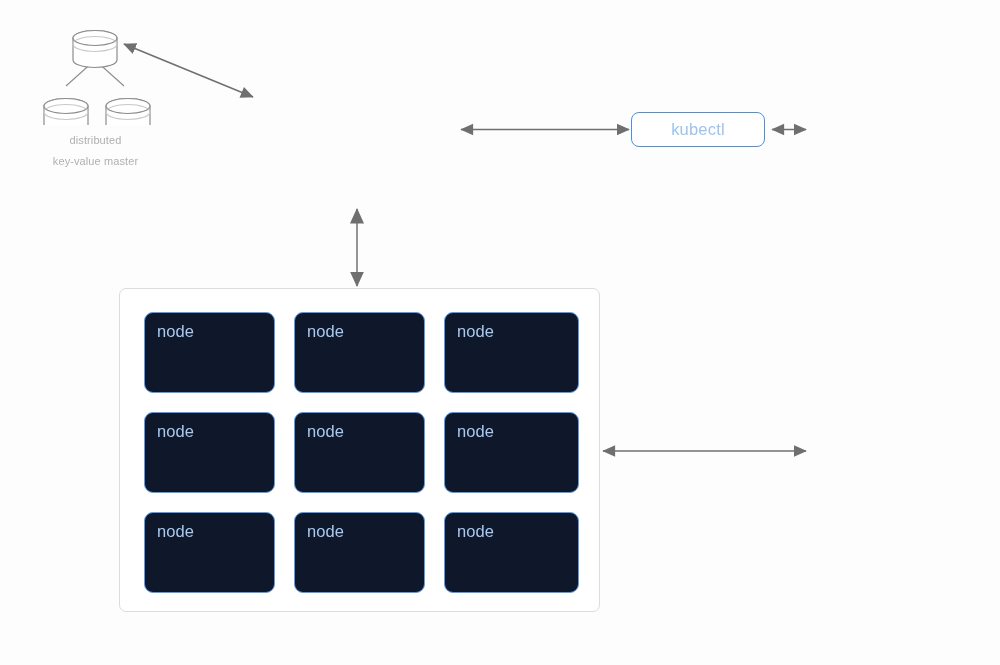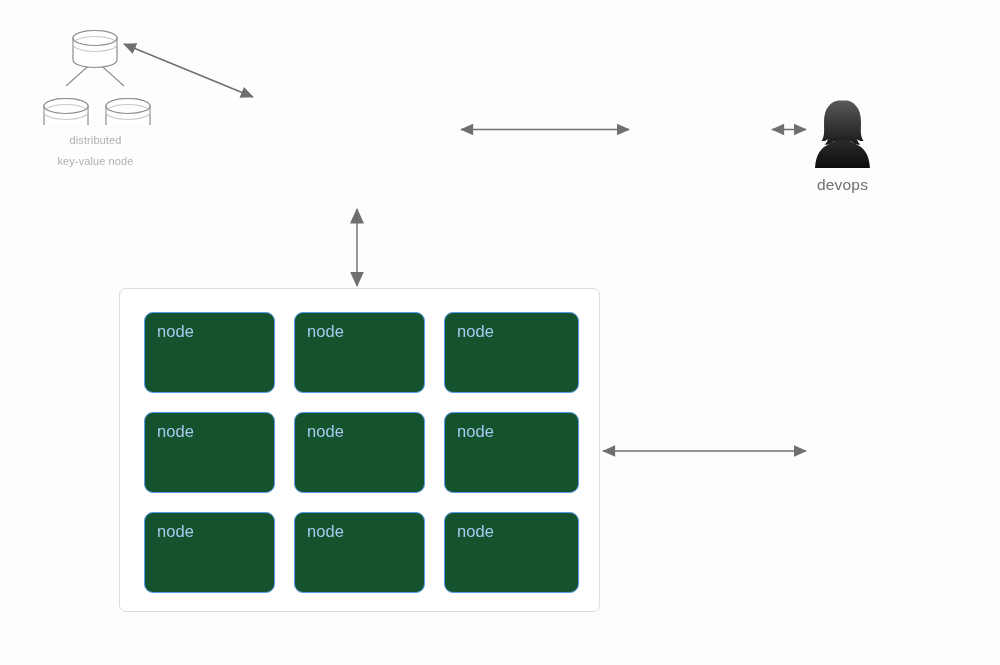--- a/index.html
+++ b/index.html
@@ -100,21 +100,21 @@
     border-radius: 7px;
     background: #ffffff;
     box-sizing: border-box;
   }
   .node-box {
     position: absolute;
     width: 131px;
     height: 81px;
     border: 1.3px solid #5b9bed;
     border-radius: 9px;
-    background: #14532d;
+    background: #0f172a;
     box-sizing: border-box;
   }
   .node-label {
     position: absolute;
     left: 12px;
     top: 9px;
     font-size: 16.5px;
     color: #a8c9f0;
     letter-spacing: 0.1px;
   }
@@ -175,24 +175,27 @@
 
         <path d="M76,86 a22,7.5 0 0 1 44,0 l0,21 a22,7.5 0 0 1 -44,0 Z"></path>
         <ellipse cx="98" cy="86" rx="22" ry="7.5"></ellipse>
         <ellipse cx="98" cy="92" rx="22" ry="7.5" fill="none" stroke="#c8c8c8"></ellipse>
       </g>
     </svg>
   </div>
 
   <div class="abs" id="kv-label">
     <div>distributed</div>
-    <div>key-value node</div>
-  </div>
-
-
+    <div>key-value master</div>
+  </div>
+
+
+  <div class="abs" id="kubectl-box">
+    <span id="kubectl-label">kubectl</span>
+  </div>
 
   <div class="abs" id="cluster-box">
     <div class="node-box" style="left:24px;  top:23px;">
       <span class="node-label">node</span>
     </div>
     <div class="node-box" style="left:174px; top:23px;">
       <span class="node-label">node</span>
     </div>
     <div class="node-box" style="left:324px; top:23px; width:135px;">
       <span class="node-label">node</span>
@@ -212,51 +215,15 @@
       <span class="node-label">node</span>
     </div>
     <div class="node-box" style="left:174px; top:223px;">
       <span class="node-label">node</span>
     </div>
     <div class="node-box" style="left:324px; top:223px; width:135px;">
       <span class="node-label">node</span>
     </div>
   </div>
 
-  <div class="abs person-wrap" id="devops-wrap">
-    <svg width="115" height="72" viewBox="0 0 115 72" xmlns="http://www.w3.org/2000/svg">
-      <defs>
-        <linearGradient id="gDevHead" x1="0" y1="0" x2="0" y2="1">
-          <stop offset="0%" stop-color="#5a5a5a"></stop>
-          <stop offset="100%" stop-color="#1a1a1a"></stop>
-        </linearGradient>
-        <linearGradient id="gDevBody" x1="0" y1="0" x2="0" y2="1">
-          <stop offset="0%" stop-color="#2a2a2a"></stop>
-          <stop offset="100%" stop-color="#0d0d0d"></stop>
-        </linearGradient>
-      </defs>
-
-      <path d="M57.5,4
-               c-12.5,0 -18.5,9 -18.5,22
-               c0,8 1,14 -2.5,19
-               c3.5,0.5 5,-0.8 6.5,-2
-               c-0.8,2.6 -1.6,4 -3.4,5.6
-               c4.2,0.4 7.2,-1.2 9.6,-3.4
-               c2.4,2.2 5.2,3.2 8.3,3.2
-               c3.1,0 5.9,-1 8.3,-3.2
-               c2.4,2.2 5.4,3.8 9.6,3.4
-               c-1.8,-1.6 -2.6,-3 -3.4,-5.6
-               c1.5,1.2 3,2.5 6.5,2
-               c-3.5,-5 -2.5,-11 -2.5,-19
-               c0,-13 -6,-22 -18.5,-22 Z" fill="url(#gDevHead)"></path>
-
-      <path d="M57.5,44
-               c-6,0 -10,2.5 -13,4
-               c-8,3.5 -13.5,9 -14.5,24
-               l55,0
-               c-1,-15 -6.5,-20.5 -14.5,-24
-               c-3,-1.5 -7,-4 -13,-4 Z" fill="url(#gDevBody)"></path>
-    </svg>
-    <div class="person-caption">devops</div>
-  </div>
 
 
 </div>
 
 </body></html>

